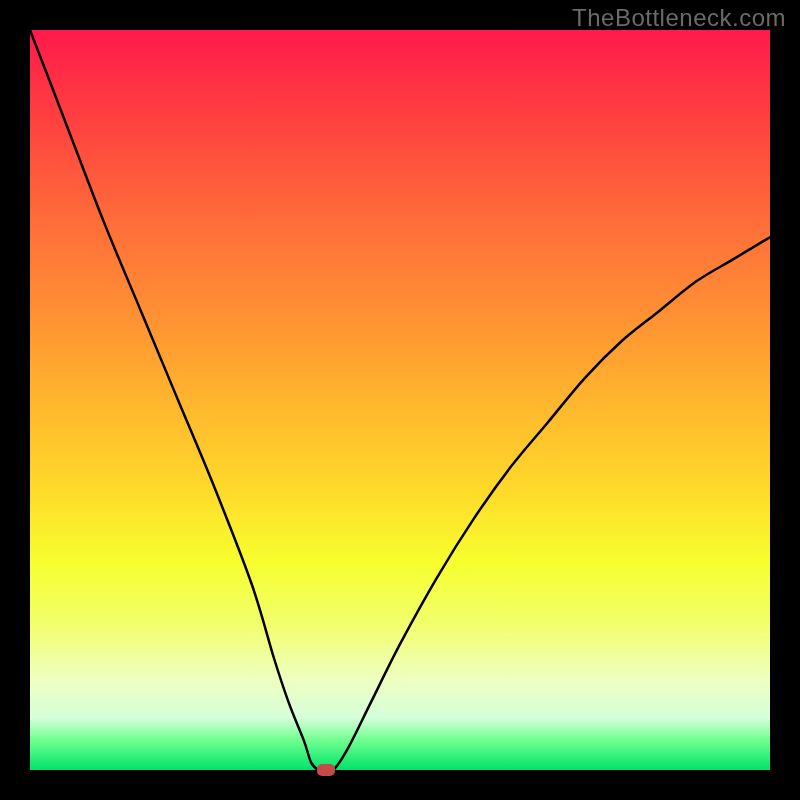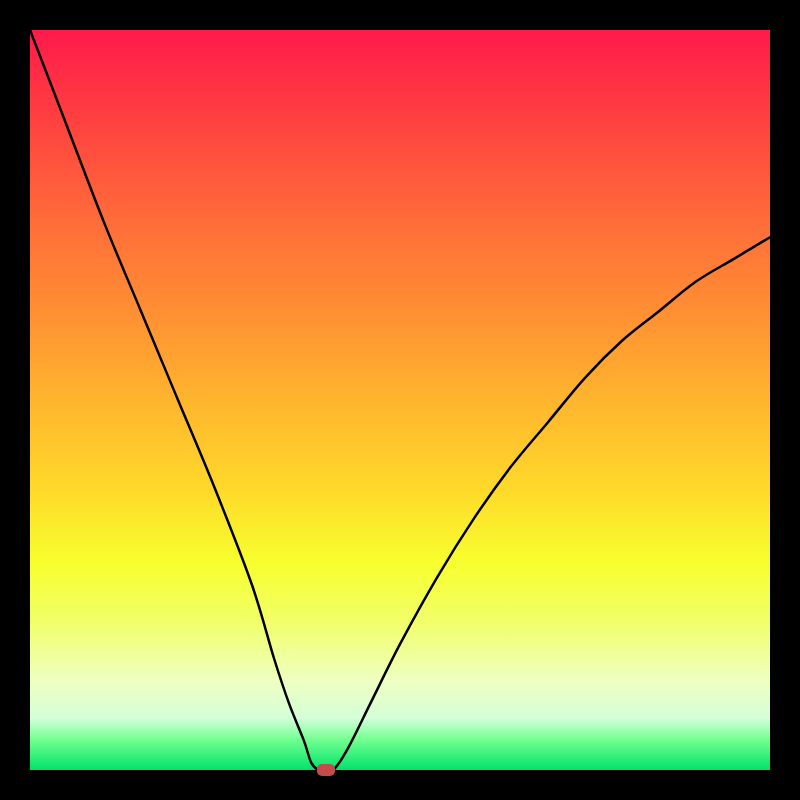--- a/index.html
+++ b/index.html
@@ -56,20 +56,21 @@
     background: #c54b4b;
     border-radius: 5px;
     transform: translate(-50%, -50%);
   }
 </style>
 </head>
 <body>
 
 <div class="frame">
 
+  <div class="watermark">TheBottleneck.com</div>
 
   <div class="plot-area">
 
     <svg class="curve" viewBox="0 0 740 740" preserveAspectRatio="none">
       <path id="curve-path" fill="none" stroke="#000" stroke-width="2.5" stroke-linecap="round" stroke-linejoin="round" d="M 0 0 C 6.166666666666667 16.033333333333342, 24.666666666666664 64.13333333333338, 37 96.20000000000005 C 49.333333333333336 128.2666666666667, 61.666666666666664 161.56666666666666, 74 192.39999999999998 C 86.33333333333333 223.2333333333333, 98.66666666666667 251.6, 111 281.2 C 123.33333333333333 310.8, 135.66666666666666 340.4, 148 370 C 160.33333333333334 399.6, 172.66666666666666 427.9666666666667, 185 458.8 C 197.33333333333334 489.6333333333333, 212.13333333333333 526.6333333333333, 222 555 C 231.86666666666667 583.3666666666667, 238.03333333333336 609.2666666666667, 244.20000000000002 629 C 250.36666666666667 648.7333333333333, 254.06666666666666 659.8333333333333, 259 673.4 C 263.93333333333334 686.9666666666667, 270.1 700.5333333333333, 273.8 710.4 C 277.5 720.2666666666667, 278.73333333333335 727.6666666666667, 281.2 732.6 C 283.66666666666663 737.5333333333333, 286.1333333333333 738.7666666666667, 288.6 740 C 291.0666666666667 741.2333333333333, 293.53333333333336 740, 296 740 C 298.46666666666664 740, 299.7 743.7, 303.4 740 C 307.09999999999997 736.3, 312.0333333333333 728.9, 318.2 717.8 C 324.3666666666667 706.6999999999999, 331.7666666666667 690.6666666666666, 340.40000000000003 673.4 C 349.03333333333336 656.1333333333333, 358.9 635.1666666666667, 370 614.2 C 381.1 593.2333333333333, 394.66666666666674 568.5666666666667, 407.00000000000006 547.6 C 419.33333333333337 526.6333333333333, 431.6666666666667 506.9, 444 488.4 C 456.3333333333333 469.9, 468.6666666666667 452.6333333333333, 481 436.6 C 493.3333333333333 420.5666666666667, 505.6666666666667 407.00000000000006, 518 392.20000000000005 C 530.3333333333334 377.40000000000003, 542.6666666666666 361.3666666666666, 555 347.79999999999995 C 567.3333333333334 334.2333333333333, 579.6666666666666 321.9, 592 310.8 C 604.3333333333334 299.70000000000005, 616.6666666666666 291.06666666666666, 629 281.2 C 641.3333333333334 271.3333333333333, 653.6666666666666 260.2333333333333, 666 251.59999999999997 C 678.3333333333334 242.96666666666664, 690.6666666666666 236.8, 703 229.40000000000003 C 715.3333333333334 222.00000000000006, 733.8333333333334 210.90000000000003, 740 207.20000000000005"></path>
     </svg>
 
     <div class="marker" id="marker" style="left: 296px; top: 740px;"></div>
 
   </div>

